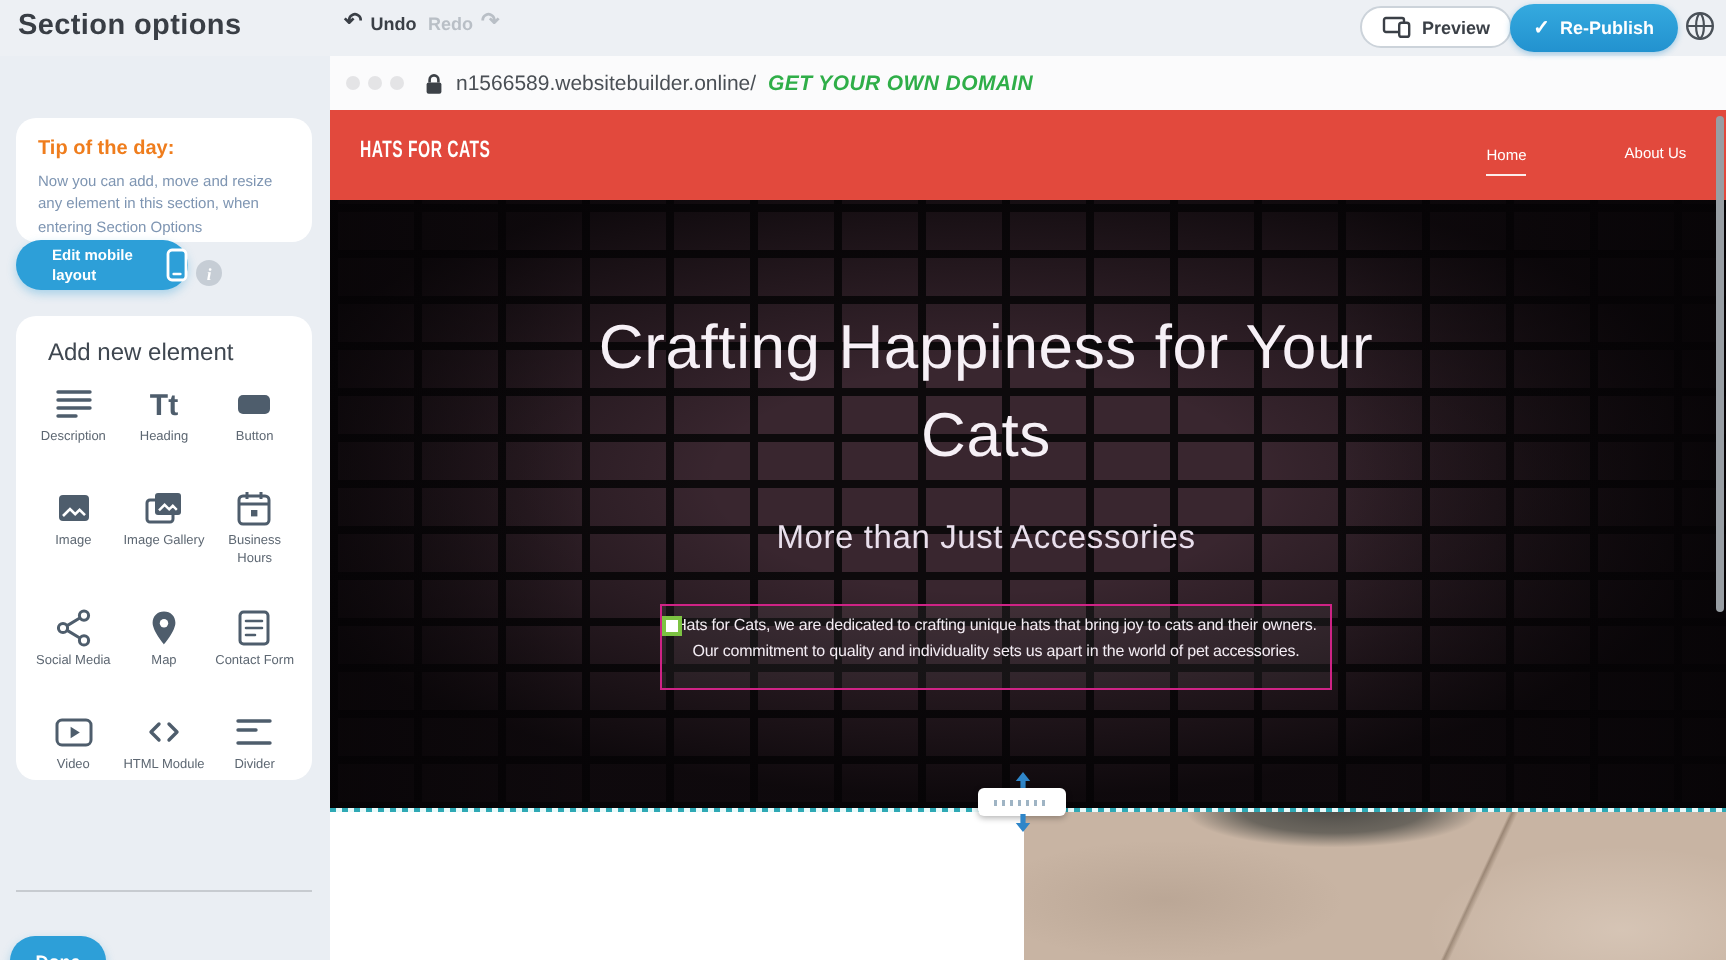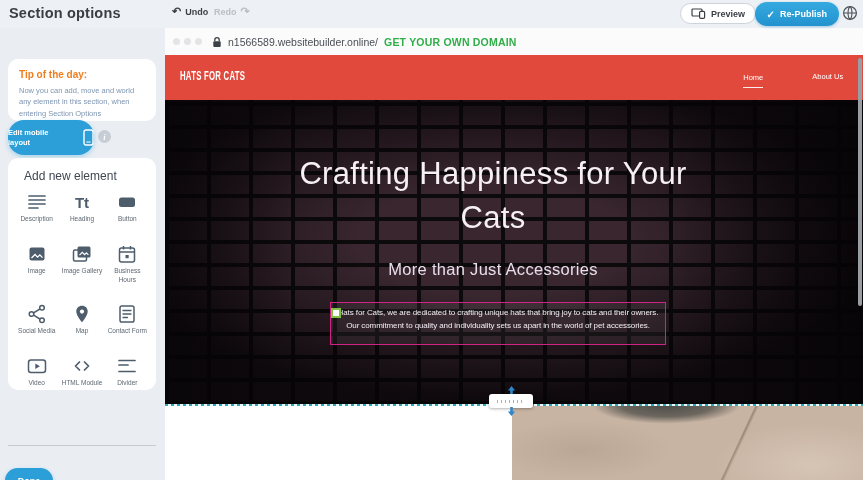--- a/index.html
+++ b/index.html
@@ -28,22 +28,22 @@
   .tab-bar { position:absolute; left:8px; top:3px; width:148px; height:17px; background:#dde3ea; border-radius:9px;
              display:flex; align-items:center; }
   .tab { flex:1; height:17px; display:flex; align-items:center; justify-content:center;
          font-size:7.5px; font-weight:bold; color:#6d7681; border-radius:9px; cursor:pointer; }
   .tab.active { background:#fff; color:#3a3f46; box-shadow:0 1px 2px rgba(60,70,90,.25); }
 
   .tip-card { position:absolute; left:8px; top:31px; width:148px; height:62px; background:#fff; border-radius:10px; padding:10px 11px; }
   .tip-title { font-size:10px; font-weight:bold; color:#ef7d1d; margin-bottom:5px; }
   .tip-body { font-size:7.5px; color:#7e95b2; line-height:1.5; }
 
-  .edit-mobile-btn { position:absolute; left:8px; top:92px; width:86px; height:35px; background:#2d9fd8; border-radius:16px;
-                     display:flex; align-items:center; justify-content:space-between; gap:7px; cursor:pointer; border:none;
+  .edit-mobile-btn { position:absolute; left:8px; top:92px; width:86px; height:25px; background:#2d9fd8; border-radius:16px;
+                     display:flex; align-items:center; justify-content:flex-end; gap:7px; cursor:pointer; border:none;
                      box-shadow:0 2px 5px rgba(45,159,216,.35); }
   .edit-mobile-label { font-size:7.5px; font-weight:bold; color:#fff; width:50px; line-height:1.3; text-align:left; }
   .info-btn { position:absolute; left:98px; top:102px; width:13px; height:13px; border-radius:50%; background:#c6cdd5;
               color:#fff; font-size:8.5px; font-weight:bold; display:flex; align-items:center; justify-content:center;
               font-family:"Liberation Serif", serif; font-style:italic; cursor:pointer; }
 
   .add-card { position:absolute; left:8px; top:130px; width:148px; height:232px; background:#fff; border-radius:10px;
               padding:11px 6px 6px 6px; overflow:hidden; }
   .add-title { font-size:12px; color:#3f4750; margin-left:10px; margin-bottom:8px; }
   .el-grid { display:grid; grid-template-columns:repeat(3,1fr); row-gap:19px; }
@@ -56,21 +56,21 @@
               color:#fff; font-size:9px; font-weight:bold; cursor:pointer; box-shadow:0 2px 5px rgba(45,159,216,.35); }
 
   
   .preview { position:absolute; left:165px; top:28px; width:698px; height:452px; background:#fff; z-index:10;padding-left:12px; }
 
   .browser-bar { position:absolute; left:0; top:0; width:698px; height:27px; background:#fbfbfc; display:flex; align-items:center; }
   .dots { display:flex; gap:4px; margin-left:8px; }
   .dot { width:7px; height:7px; border-radius:50%; background:#e4e4e6; }
   .lock-icon { margin-left:10px; }
   .url-text { margin-left:6px; font-size:10.5px; color:#4a4f55; }
-  .domain-link { margin-left:6px; font-size:10.5px; font-weight:bold; color:#2fae48; cursor:pointer; letter-spacing:.2px; }
+  .domain-link { margin-left:6px; font-size:10.5px; font-weight:bold; color:#2fae48; cursor:pointer; letter-spacing:.2px;font-style:italic; }
 
   .site-header { position:absolute; left:0; top:27px; width:820px; height:45px; background:#e2493d; }
   .site-logo { position:absolute; left:15px; top:15px; font-size:9.5px; font-weight:bold; color:#fff; letter-spacing:.3px;
                transform:scaleX(.82) scaleY(1.25); transform-origin:left center; white-space:nowrap; }
   .site-nav { position:absolute; right:26px; top:0; height:45px; display:flex; align-items:center; gap:21px; }
   .nav-item { font-size:7.5px; color:#fff; cursor:pointer; padding-bottom:2px;margin-left:28px; }
   .nav-item.active { border-bottom:1.5px solid rgba(255,255,255,.9); padding-bottom:5px; margin-bottom:-6.5px; }
   .nav-more { font-size:10px; color:#fff; cursor:pointer; line-height:1; }
 
   .hero { position:absolute; left:0; top:72px; width:698px; height:305px; background-color:#39262f;
@@ -145,21 +145,21 @@
         <path d="M1.6 8h12.8M8 1.6c2.6 2.1 2.6 10.7 0 12.8M8 1.6c-2.6 2.1-2.6 10.7 0 12.8" fill="none" stroke="#4a5158" stroke-width="1.1"></path>
       </svg>
     </div>
   </div>
 
   <div class="left-panel">
 
 
     <div class="tip-card">
       <div class="tip-title">Tip of the day:</div>
-      <div class="tip-body">Now you can add, move and world any element in this section, when entering Section Options</div>
+      <div class="tip-body">Now you can add, move and resize any element in this section, when entering Section Options</div>
     </div>
 
     <button class="edit-mobile-btn">
       <span class="edit-mobile-label">Edit mobile layout</span>
       <svg width="11" height="17" viewBox="0 0 11 17">
         <rect x="1" y="1" width="9" height="15" rx="2" fill="none" stroke="#fff" stroke-width="1.4"></rect>
         <path d="M3.8 13h3.4" stroke="#fff" stroke-width="1.2" stroke-linecap="round"></path>
       </svg>
     </button>
     <div class="info-btn">i</div>

